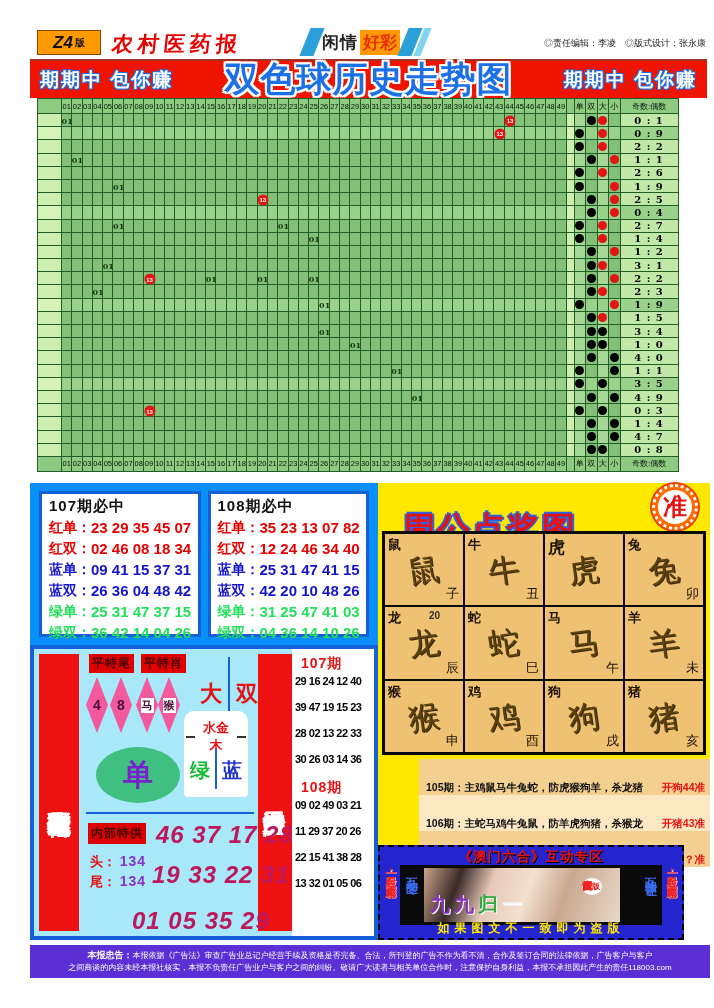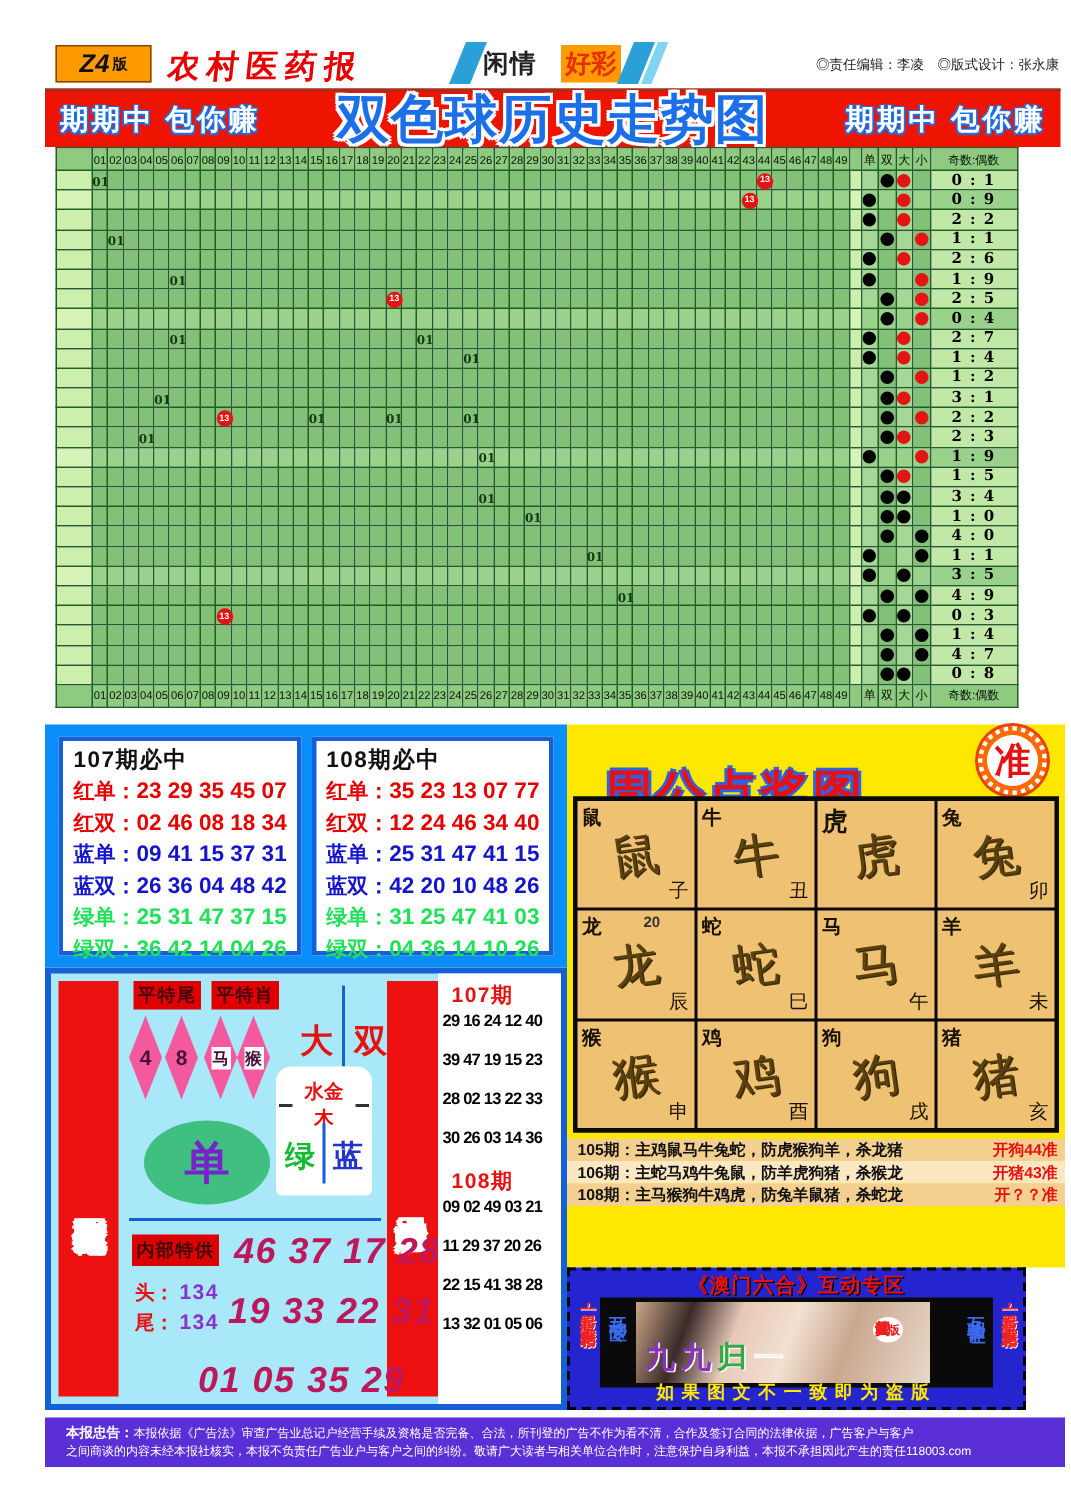--- a/index.html
+++ b/index.html
@@ -13,21 +13,21 @@
                  display:flex; align-items:center; justify-content:center; font-weight:bold; color:#111; }
   .edition-box b { font-size:17px; font-style:italic; }
   .edition-box span { font-size:10px; margin-left:2px; }
   .paper-name { position:absolute; left:82px; top:2px; font-family:"DejaVu Serif", serif; font-weight:bold; font-size:21px;
                 color:#e60000; letter-spacing:5px; transform:skewX(-6deg); }
   .col-badge { position:absolute; left:275px; top:0px; height:28px; display:flex; align-items:center; }
   .badge-stripe { width:14px; height:28px; background:#2a9fd8; transform:skewX(-22deg); }
   .badge-stripe.s2 { background:#7fd4f2; width:7px; margin-left:2px; }
   .badge-mid { display:flex; align-items:center; height:26px; margin:0 3px; }
   .badge-mid .xq { font-size:17px; font-weight:bold; color:#222; letter-spacing:1px; }
-  .badge-mid .hc { font-size:17px; font-weight:bold; color:#e63000; background:#ff9b00; padding:1px 3px; margin-left:16px; }
+  .badge-mid .hc { font-size:17px; font-weight:bold; color:#e63000; background:#ff9b00; padding:1px 3px; margin-left:2px; }
   .editors { position:absolute; right:4px; top:9px; font-size:9px; color:#222; }
 
   
   #banner { position:absolute; left:30px; top:59px; width:677px; height:39px; background:#ee1400; border-top:2px solid #a03020;
             display:flex; align-items:center; justify-content:space-between; padding:0 10px; }
   .slogan { font-size:19px; font-weight:bold; color:#fff; letter-spacing:2px; white-space:nowrap;
             text-shadow:-1px -1px 0 #1b6fe8, 1px -1px 0 #1b6fe8, -1px 1px 0 #1b6fe8, 1px 1px 0 #1b6fe8; }
   .banner-title { font-size:35px; font-weight:bold; color:#1b6fe8; letter-spacing:1px; white-space:nowrap;
             text-shadow:-2px 0 0 #fff, 2px 0 0 #fff, 0 -2px 0 #fff, 0 2px 0 #fff, -2px -2px 0 #fff, 2px 2px 0 #fff, -2px 2px 0 #fff, 2px -2px 0 #fff; }
 
@@ -74,22 +74,22 @@
   #zodiac { position:absolute; left:4px; top:48px; width:324px; height:224px; border:3px solid #0a0a0a; display:grid;
             grid-template-columns:repeat(4,1fr); grid-template-rows:repeat(3,1fr); background:#0a0a0a; gap:2px; }
   .zcell { position:relative; background:#efc173; overflow:hidden; }
   .zcell .animal { position:absolute; left:3px; top:2px; font-size:13px; font-weight:bold; color:#1a1205; font-family:"DejaVu Serif", serif; }
   .zcell.big .animal { font-size:17px; }
   .zcell .branch { position:absolute; right:4px; bottom:2px; font-size:13px; color:#1a1205; font-family:"DejaVu Serif", serif; }
   .zcell .art { position:absolute; left:50%; top:52%; transform:translate(-50%,-50%) rotate(-8deg); font-size:31px; color:#4a3404;
                 font-family:"DejaVu Serif", serif; opacity:.9; text-shadow:1px 1px 0 #2a1c00; }
   .zcell .note { position:absolute; left:44px; top:3px; font-size:10px; font-weight:bold; color:#333; }
   #predictions { position:absolute; left:0px; top:276px; width:332px; }
-  .pred-row { display:flex; align-items:flex-end; height:15px; padding:0 5px 0 7px; font-size:10.5px; font-weight:bold; color:#111;
-              white-space:nowrap; }
+  .pred-row { display:flex; align-items:flex-end; height:36px; padding:0 5px 0 7px; font-size:10.5px; font-weight:bold; color:#111;
+              white-space:nowrap;margin-left:41px; }
   .pred-row:nth-child(odd) { background:#f3cf90; }
   .pred-row:nth-child(even) { background:#fbe8c2; }
   .pred-result { margin-left:auto; color:#e81111; }
 
   
   #qxc { position:absolute; left:30px; top:645px; width:348px; height:295px; background:#a8e8f8; border:4px solid #1560d8; }
   .vstrip { position:absolute; background:#ee1111; writing-mode:vertical-rl; text-orientation:upright;
             display:flex; align-items:center; justify-content:space-around; color:#fff; font-weight:bold; }
   #qxc-left { left:5px; top:5px; width:40px; height:277px; font-size:24px; }
   #qxc-right { left:224px; top:5px; width:34px; height:277px; font-size:23px; }
@@ -137,21 +137,21 @@
                    color:#8833bb; text-shadow:1px 1px 0 #fff; }
   #mc-photo .jiu b { color:#33aa44; } #mc-photo .jiu i { color:#f4f4f4; font-style:normal; }
   #mc-photo .zb { position:absolute; right:18px; top:10px; background:#fff; border-radius:50%; color:#e81111; font-size:8px;
                   font-weight:bold; padding:3px 2px; }
   #mc-girl { position:absolute; right:26px; top:4px; writing-mode:vertical-rl; text-orientation:upright; color:#ee2222;
              font-size:10px; font-weight:bold; }
   .mc-bottom { position:absolute; left:0; right:0; bottom:1px; text-align:center; color:#ffe800; font-size:12px; font-weight:bold; letter-spacing:5px; }
 
   
   #footer { position:absolute; left:30px; top:945px; width:680px; height:33px; background:#5b2fd6; color:#fff; padding:4px 14px 0 14px; }
-  #footer .fl { font-size:8px; line-height:12px; white-space:nowrap; overflow:hidden; }
+  #footer .fl { font-size:8px; line-height:12px; white-space:nowrap; overflow:hidden;text-align:center; }
   #footer .lead { font-weight:bold; font-size:9px; }
 </style>
 </head>
 <body>
 
 <div id="page">
 
   <div id="masthead">
     <div class="edition-box">
       <b>Z4</b>
@@ -1855,21 +1855,21 @@
         </div>
         <div class="pick-row green">
           <span class="pick-label">绿双：</span>
           <span class="pick-value">36 42 14 04 26</span>
         </div>
       </div>
       <div class="pick-box">
         <div class="pick-title">108期必中</div>
         <div class="pick-row red">
           <span class="pick-label">红单：</span>
-          <span class="pick-value">35 23 13 07 77</span>
+          <span class="pick-value">35 23 13 07 82</span>
         </div>
         <div class="pick-row red">
           <span class="pick-label">红双：</span>
           <span class="pick-value">12 24 46 34 40</span>
         </div>
         <div class="pick-row blue">
           <span class="pick-label">蓝单：</span>
           <span class="pick-value">25 31 47 41 15</span>
         </div>
         <div class="pick-row blue">

